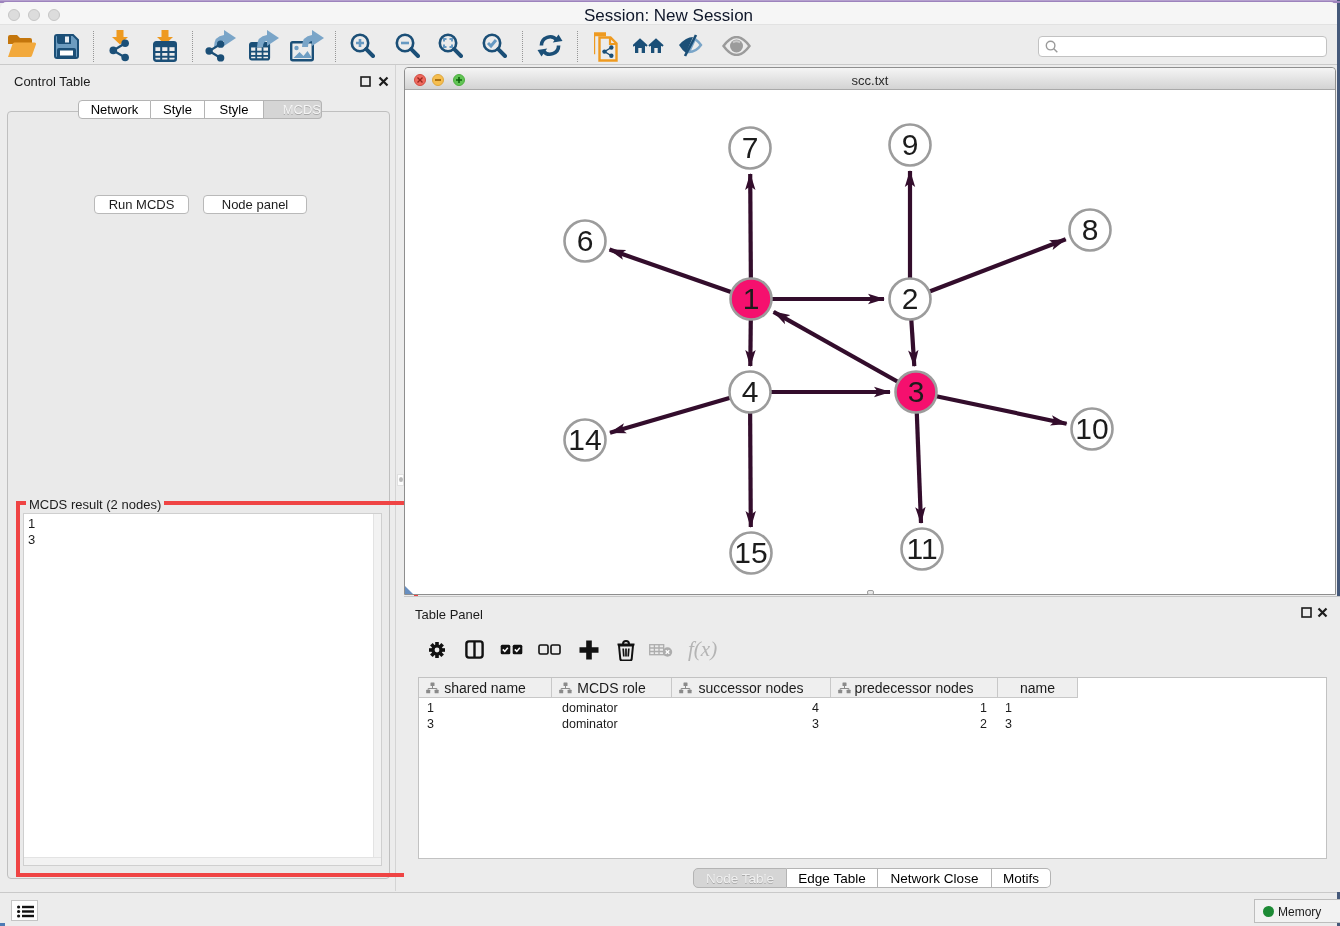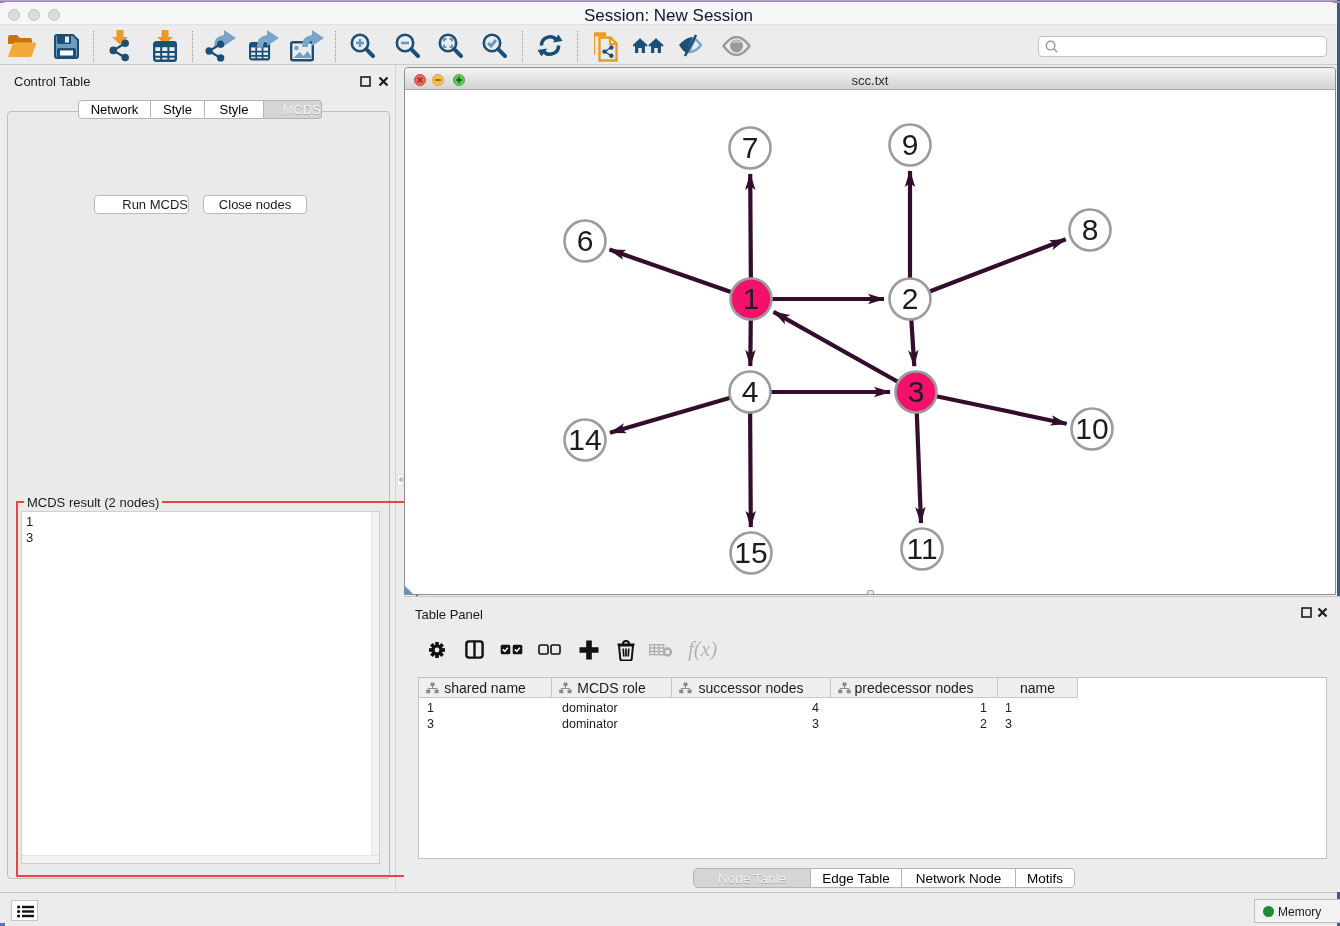--- a/index.html
+++ b/index.html
@@ -177,24 +177,24 @@
   <div class="abs" style="left:7px;top:46px;width:383px;height:768px;border:1px solid #bfbfbf;border-radius:4px;background:#eaeaea"></div>
 
   <div class="abs" style="left:78px;top:35px;height:19px;display:flex;font-size:13px">
     <div style="width:73px;background:#fff;border:1px solid #b4b4b4;border-radius:4px 0 0 4px;text-align:center;line-height:18px">Network</div>
     <div style="width:54px;background:#fff;border:1px solid #b4b4b4;border-left:none;text-align:center;line-height:18px">Style</div>
     <div style="width:59px;background:#fff;border:1px solid #b4b4b4;border-left:none;text-align:center;line-height:18px">Style</div>
     <div style="width:58px;background:#d5d5d5;border:1px solid #b4b4b4;border-left:none;border-radius:0 4px 4px 0;text-align:right;line-height:18px;color:#f5f5f5;text-shadow:0 1px 0 #aaa">MCDS</div>
   </div>
 
 
-  <div class="abs" style="left:94px;top:130px;width:95px;height:19px;background:#fff;border:1px solid #b9b9b9;border-radius:4px;font-size:13px;text-align:right;line-height:17px;color:#1c1c1c">Run MCDS</div>
-  <div class="abs" style="left:203px;top:130px;width:104px;height:19px;background:#fff;border:1px solid #b9b9b9;border-radius:4px;font-size:13px;text-align:center;line-height:17px;color:#1c1c1c">Close nodes</div>
-
-  <div class="abs" style="left:16px;top:436px;width:402px;height:376px;border:2px solid #ef4444">
+  <div class="abs" style="left:94px;top:130px;width:95px;height:19px;background:#fff;border:1px solid #b9b9b9;border-radius:4px;font-size:13px;text-align:center;line-height:17px;color:#1c1c1c">Run MCDS</div>
+  <div class="abs" style="left:203px;top:130px;width:104px;height:19px;background:#fff;border:1px solid #b9b9b9;border-radius:4px;font-size:13px;text-align:center;line-height:17px;color:#1c1c1c">Node panel</div>
+
+  <div class="abs" style="left:16px;top:436px;width:402px;height:376px;border:4px solid #ef4444">
     <div class="abs" style="left:6px;top:-8px;background:#eaeaea;padding:0 3px;font-size:13px;color:#1c1c1c">MCDS result (2 nodes)</div>
     <div class="abs" style="left:3px;top:8px;width:359px;height:353px;background:#fff;border:1px solid #cfcfcf">
       <div class="abs" style="left:4px;top:2px;font-size:13px;color:#1c1c1c">1</div>
       <div class="abs" style="left:4px;top:18px;font-size:13px;color:#1c1c1c">3</div>
       <div class="abs" style="right:0;top:0;width:8px;height:100%;background:#f2f2f2;border-left:1px solid #e3e3e3"></div>
       <div class="abs" style="left:0;bottom:0;width:100%;height:8px;background:#f2f2f2;border-top:1px solid #e3e3e3"></div>
     </div>
   </div>
 </div>
 
@@ -367,23 +367,23 @@
       <div class="abs" style="left:332px;top:3px;width:68px;text-align:right">4</div>
           <div class="abs" style="left:332px;top:19px;width:68px;text-align:right">3</div>
       <div class="abs" style="left:500px;top:3px;width:68px;text-align:right">1</div>
           <div class="abs" style="left:500px;top:19px;width:68px;text-align:right">2</div>
       <div class="abs" style="left:586px;top:3px">1</div>
           <div class="abs" style="left:586px;top:19px">3</div>
     </div>
   </div>
 
   <div class="abs" style="left:289px;top:271px;height:20px;display:flex;font-size:13.5px">
-    <div style="width:118px;background:#d5d5d5;border:1px solid #b4b4b4;border-radius:5px 0 0 5px;text-align:center;line-height:19px;color:#f0f0f0;text-shadow:0 1px 0 #aaa">Node Table</div>
+    <div style="width:94px;background:#d5d5d5;border:1px solid #b4b4b4;border-radius:5px 0 0 5px;text-align:center;line-height:19px;color:#f0f0f0;text-shadow:0 1px 0 #aaa">Node Table</div>
     <div style="width:91px;background:#fff;border:1px solid #b4b4b4;border-left:none;text-align:center;line-height:19px">Edge Table</div>
-    <div style="width:114px;background:#fff;border:1px solid #b4b4b4;border-left:none;text-align:center;line-height:19px">Network Node</div>
+    <div style="width:114px;background:#fff;border:1px solid #b4b4b4;border-left:none;text-align:center;line-height:19px">Network Close</div>
     <div style="width:59px;background:#fff;border:1px solid #b4b4b4;border-left:none;border-radius:0 5px 5px 0;text-align:center;line-height:19px">Motifs</div>
   </div>
 </div>
 
 <div class="abs" id="statusbar" style="left:0;top:890px;width:1337px;height:34.5px;background:#ececec;border-top:1px solid #c9c9c9">
   <div class="abs" style="left:11px;top:7px;width:27px;height:21px;background:#fdfdfd;border:1px solid #c4c4c4">
     <svg width="17" height="13" viewBox="0 0 17 13" style="position:absolute;left:5px;top:4px">
           <g fill="#111">
             <circle cx="1.6" cy="2" r="1.6"></circle>
             <circle cx="1.6" cy="6.5" r="1.6"></circle>

